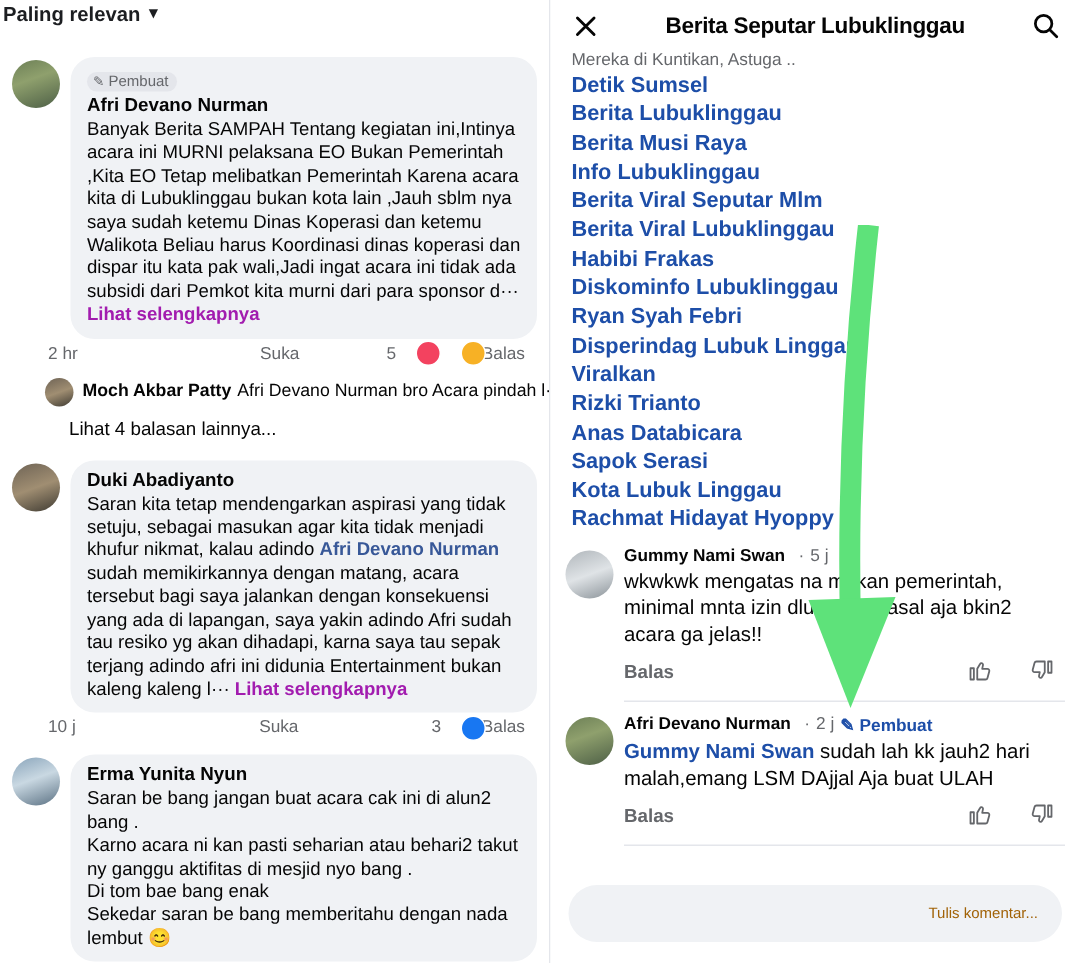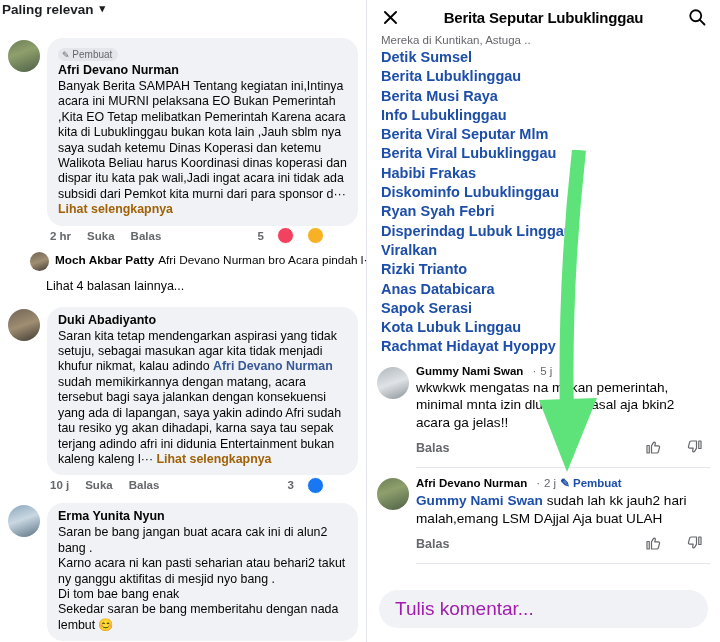--- a/index.html
+++ b/index.html
@@ -98,31 +98,32 @@
     font-size: 12.4px;
     color: #050505;
     line-height: 15.4px;
     word-wrap: break-word;
   }
   .cmt-text .mention {
     color: #385898;
     font-weight: bold;
   }
   .see-more {
-    color: #a16207;
+    color: #a21caf;
     font-weight: bold;
   }
   .meta-row {
     display: flex;
     align-items: center;
     font-size: 11.5px;
     color: #65676b;
-    font-weight: bold;
-    padding: 4px 0 6px 50px;
-    position: relative;
+    font-weight: normal;
+    padding: 4px 0 6px 32px;
+    position: relative;
+    justify-content: space-between;
   }
   .meta-row span { margin-right: 16px; }
   .reactions {
     position: absolute;
     right: 10px;
     display: flex;
     align-items: center;
     font-size: 11.5px;
     color: #65676b;
   }
@@ -258,22 +259,23 @@
     position: absolute;
     left: 12px;
     right: 12px;
     bottom: 14px;
     height: 38px;
     background: #f0f2f5;
     border-radius: 19px;
     display: flex;
     align-items: center;
     padding: 0 16px;
-    font-size: 19px;
-    color: #a21caf;
+    font-size: 10px;
+    color: #a16207;
+    justify-content: flex-end;
   }
   
   .arrow-svg {
     position: absolute;
     left: 150px;
     top: 150px;
     pointer-events: none;
   }
 </style>
 </head>

